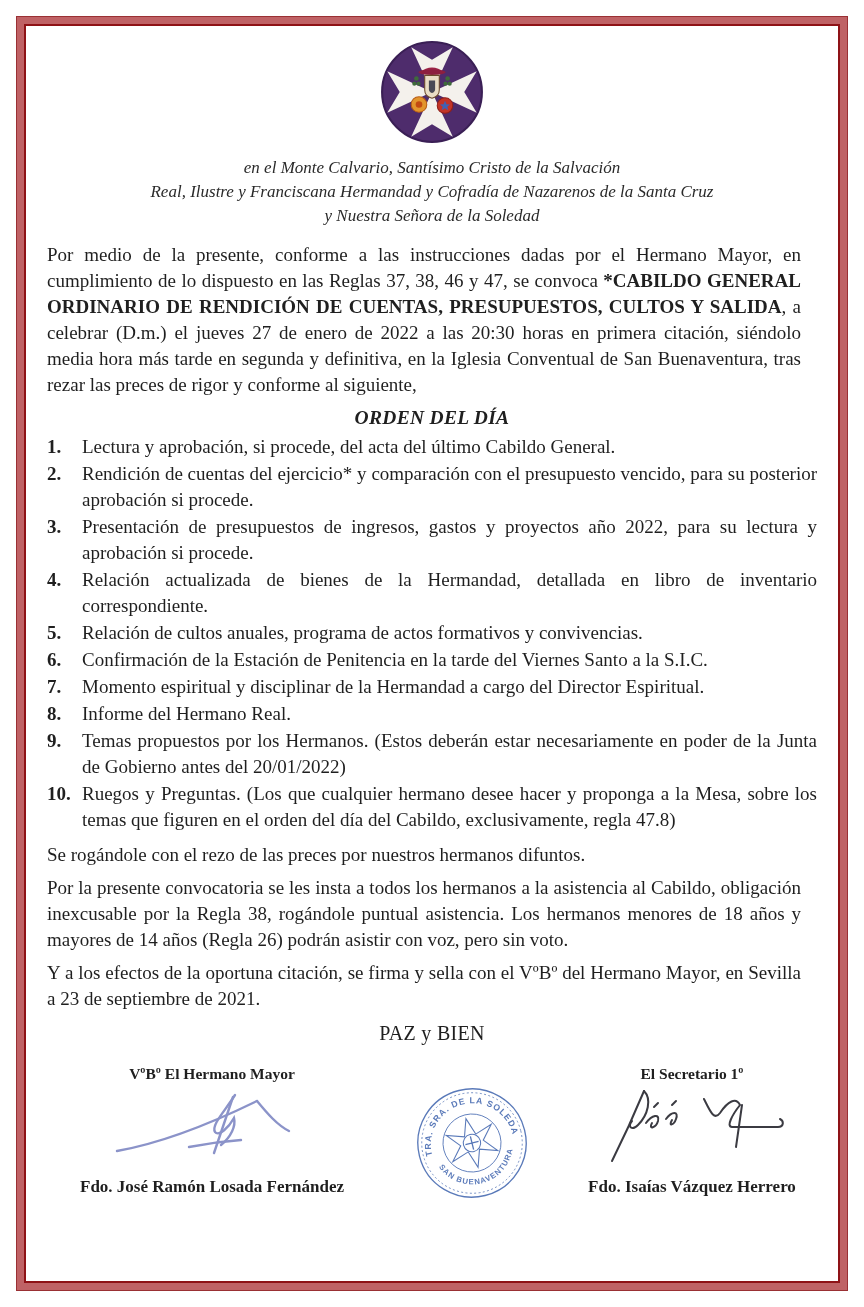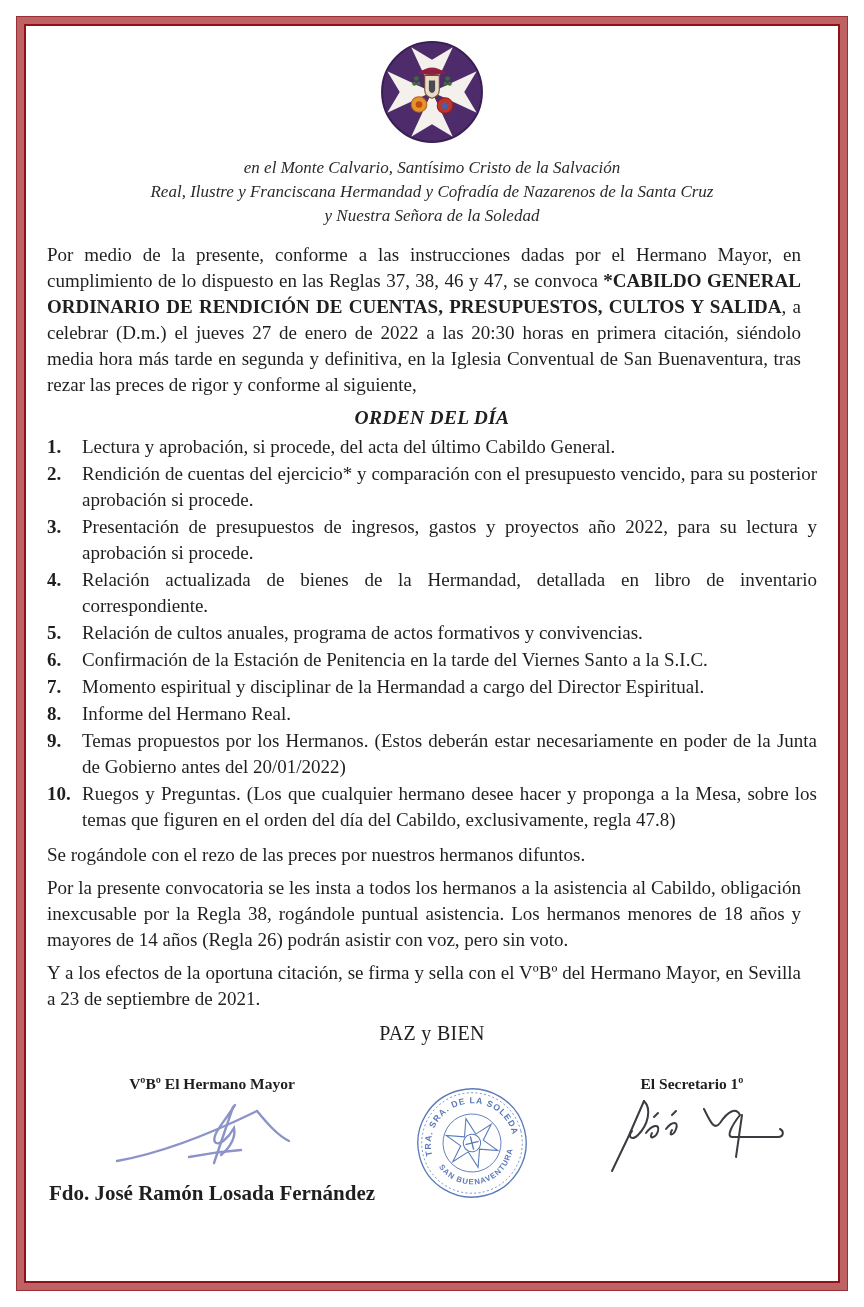--- a/index.html
+++ b/index.html
@@ -49,23 +49,23 @@
     text-align:center;font-weight:normal;font-size:20px;
     margin:10px 0 12px 0;letter-spacing:.3px;
   }
   .sig-row{
     display:flex;align-items:flex-start;margin-top:6px;
   }
   .sig-block{text-align:center;}
   .sig-left{width:330px;}
   .sig-center{width:190px;flex:none;display:flex;justify-content:center;padding-top:28px;}
   .sig-right{flex:1;}
-  .sig-role{font-weight:bold;font-size:15.5px;margin-top:18px;}
+  .sig-role{font-weight:bold;font-size:15.5px;margin-top:8px;}
   .sig-scribble{display:block;margin:2px auto 0;}
-  .sig-name{font-weight:bold;font-size:21px;margin-top:8px;}
+  .sig-name{font-weight:bold;font-size:17px;margin-top:14px;}
   .stamp-svg{transform:rotate(-14deg);opacity:.88;}
 </style>
 </head>
 <body>
 
 <div class="page">
   <div class="frame"></div>
 
   <div class="content">
 
@@ -211,17 +211,18 @@
         <svg class="sig-scribble" width="220" height="78" viewBox="0 0 220 78">
           <g fill="none" stroke="#3b3b42" stroke-width="2" stroke-linecap="round">
             <path d="M62,6 C52,30 40,56 30,76"></path>
             <path d="M62,6 C70,14 66,30 56,40 C50,46 45,42 50,36"></path>
             <path d="M64,38 C70,30 78,28 76,36 C74,43 66,45 70,38 M84,34 C90,26 97,26 94,34 C92,40 86,42 90,35"></path>
             <path d="M72,22 L76,18 M90,20 L94,16"></path>
             <path d="M122,14 C128,26 132,36 138,28 C146,16 154,12 158,20 C150,30 144,42 150,42 L196,42 C202,42 202,36 198,34"></path>
             <path d="M160,20 L154,62"></path>
           </g>
         </svg>
+        <div class="sig-name">Fdo. Isaías Vázquez Herrero</div>
       </div>
 
     </div>
   </div>
 </div>
 
 </body></html>

